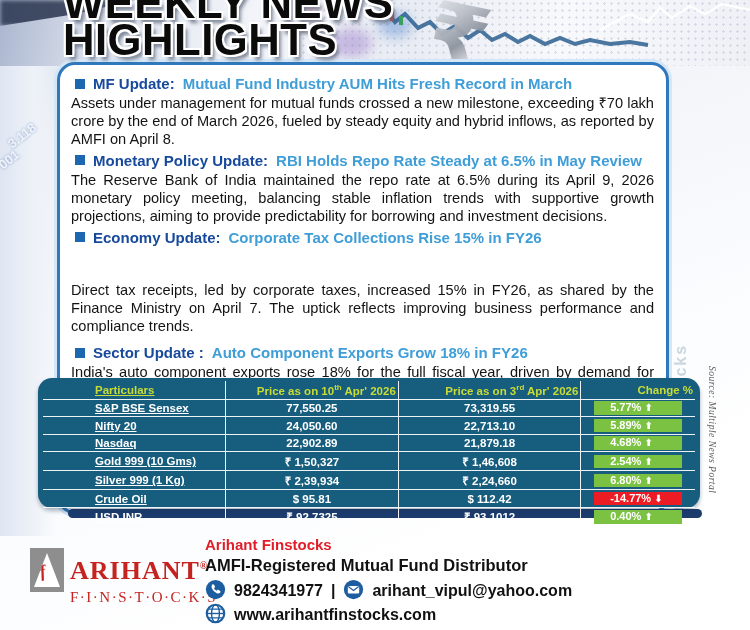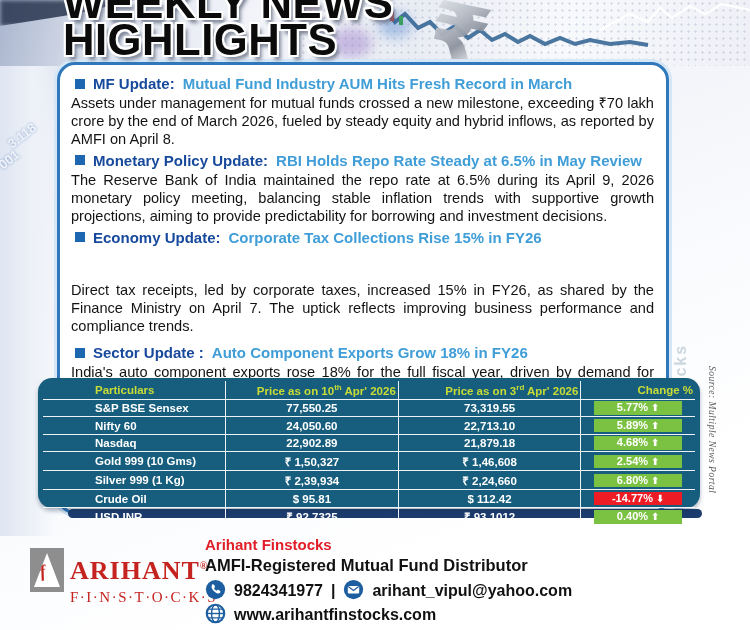--- a/index.html
+++ b/index.html
@@ -61,27 +61,27 @@
     font-family:"Liberation Serif", serif;letter-spacing:.5px;}
   
   .market-table-wrap{position:absolute;left:38px;top:378px;width:662px;height:130px;z-index:5;
     background:#175e7e;border-radius:14px;padding:3px 5px;box-sizing:border-box;
     box-shadow:0 3px 4px rgba(20,50,80,.35);}
   table.market{width:100%;height:100%;border-collapse:collapse;table-layout:fixed;
     font-size:11.5px;font-weight:bold;}
   table.market th{color:#c8dc35;padding:2px;text-align:right;font-size:11.5px;}
   table.market td{color:#ffffff;padding:1.5px 2px;text-align:center;
     border-top:1.5px solid rgba(255,255,255,.92);}
-  table.market th.c1,table.market td.c1{text-align:left;padding-left:52px;}
+  table.market th.c1,table.market td.c1{text-align:left;padding-left:52px;text-decoration:underline;}
   table.market .c2,table.market .c3,table.market .c4{border-left:1.5px solid rgba(255,255,255,.92);}
   table.market col.w1{width:28%;} table.market col.w2{width:26.5%;}
   table.market col.w3{width:28%;} table.market col.w4{width:17.5%;}
   sup{font-size:8px;}
   .badge{display:inline-block;min-width:56px;padding:0 16px;background:#7cc242;color:#fff;
-    font-size:11px;line-height:13.5px;text-align:center;}
+    font-size:11px;line-height:13.5px;text-align:left;}
   .badge[data-direction="down"]{background:#ed1c24;}
   .arrow{font-family:"DejaVu Sans", sans-serif;font-size:10px;}
   .navy-bar{position:absolute;left:68px;top:509px;width:634px;height:9px;z-index:4;
     background:#1c3c6e;border-radius:5px;}
   
   .footer{position:absolute;left:0;top:536px;width:750px;height:94px;background:transparent;z-index:3;}
   .logo{position:absolute;left:30px;top:12px;display:flex;gap:6px;align-items:flex-start;}
   .logo-mark{width:34px;height:44px;background:#8e8e8e;position:relative;flex:0 0 auto;}
   .logo-mark .tri{position:absolute;left:4px;top:5px;width:26px;height:34px;background:#ffffff;
     clip-path:polygon(50% 0,100% 100%,0 100%);}
@@ -178,21 +178,21 @@
         </tr>
       </thead>
       <tbody>
         <tr>
           <td class="c1">S&amp;P BSE Sensex</td>
           <td class="c2">77,550.25</td>
           <td class="c3">73,319.55</td>
           <td class="c4"><span class="badge" data-direction="up"><span>5.77%</span> <span class="arrow">⬆</span></span></td>
         </tr>
         <tr>
-          <td class="c1">Nifty 60</td>
+          <td class="c1">Nifty 20</td>
           <td class="c2">24,050.60</td>
           <td class="c3">22,713.10</td>
           <td class="c4"><span class="badge" data-direction="up"><span>5.89%</span> <span class="arrow">⬆</span></span></td>
         </tr>
         <tr>
           <td class="c1">Nasdaq</td>
           <td class="c2">22,902.89</td>
           <td class="c3">21,879.18</td>
           <td class="c4"><span class="badge" data-direction="up"><span>4.68%</span> <span class="arrow">⬆</span></span></td>
         </tr>

